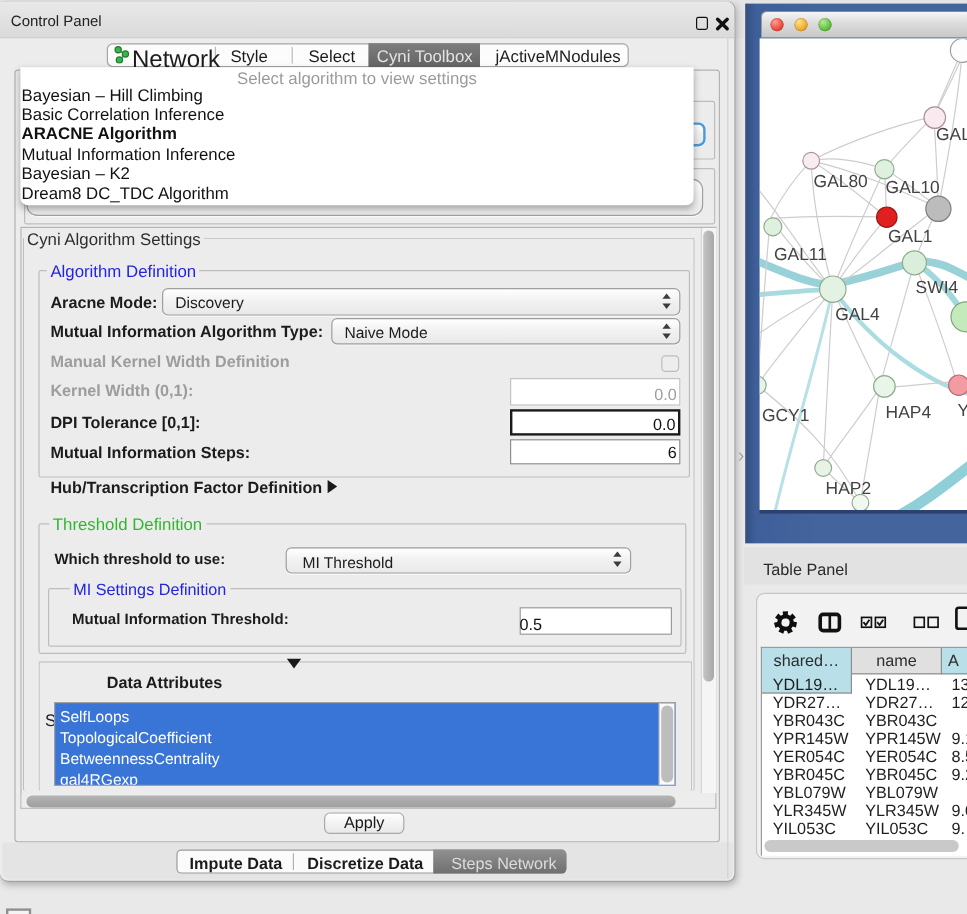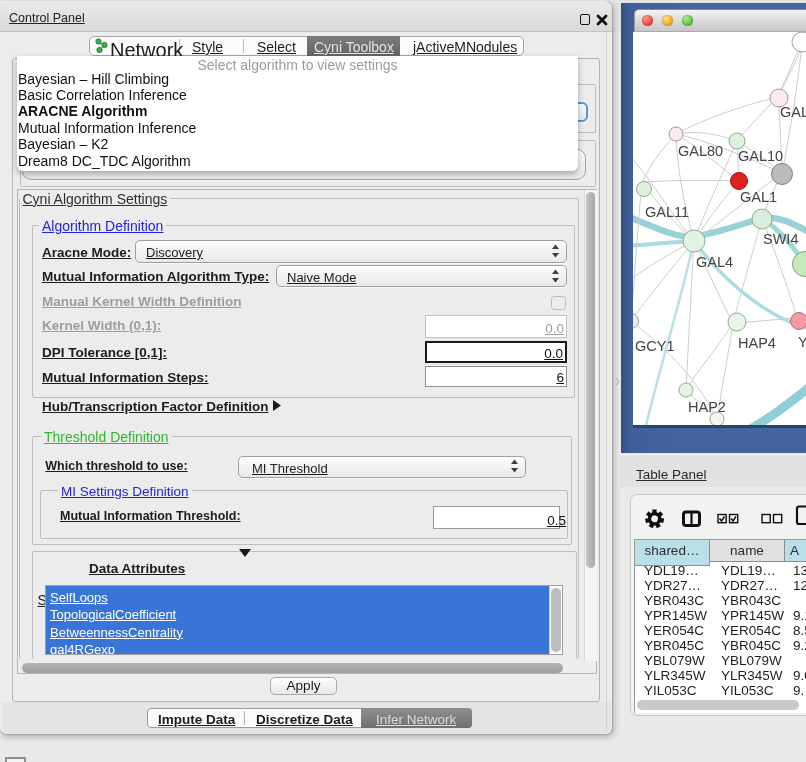--- a/index.html
+++ b/index.html
@@ -1,18 +1,18 @@
 <!DOCTYPE html>
 <html><head><meta charset="utf-8">
 <style>
 html,body{margin:0;padding:0;}
 #root{position:relative;width:806px;height:762px;overflow:hidden;background:#e9e9e9;
  font-family:"Liberation Sans",sans-serif;-webkit-font-smoothing:antialiased;}
 .abs{position:absolute;}
-.lbl{position:absolute;white-space:nowrap;color:#1c1c1c;text-decoration:underline;}
+.lbl{position:absolute;white-space:nowrap;color:#1c1c1c;}
 .b{font-weight:bold;}
 .gray{color:#9d9d9d;}
 .combo{position:absolute;border:1px solid #9f9f9f;border-radius:5px;
  background:linear-gradient(#ffffff,#f2f2f2 45%,#e9e9e9);box-shadow:0 1px 0 rgba(255,255,255,.7);}
 .field{position:absolute;background:#fff;}
 .gline{position:absolute;border:1px solid #bdbdbd;border-radius:2px;}
 .gtitle{position:absolute;background:#ececec;padding:0 3px;white-space:nowrap;}
 </style></head>
 <body>
 <div id="root">
@@ -128,21 +128,21 @@
 <rect x="132" y="20.5" width="8.2" height="8.2"></rect>
 <rect x="143.5" y="20.5" width="8.2" height="8.2"></rect>
 </g>
 <path d="M 89.5,24.5 l 2,2.4 3,-4.4" fill="none" stroke="#111" stroke-width="1.5"></path>
 <path d="M 101,24.5 l 2,2.4 3,-4.4" fill="none" stroke="#111" stroke-width="1.5"></path>
 <path d="M 169,12.5 h 8 l 4,4.5 v 11 a 2,2 0 0 1 -2,2 h -10 a 2,2 0 0 1 -2,-2 v -13.5 a 2,2 0 0 1 2,-2 Z" fill="none" stroke="#111" stroke-width="2.2"></path>
 </svg>
 </div>
 
 <div class="abs" style="left:634px;top:539px;width:172px;height:173px;background:#fff;border-top:1px solid #9a9a9a;border-left:1px solid #9a9a9a;overflow:hidden;">
- <div class="abs" style="left:0;top:0;width:75px;height:26px;background:#b9dfe9;border-right:1px solid #8e8e8e;border-bottom:1px solid #8e8e8e;box-sizing:border-box;text-align:center;font-size:13.5px;color:#2c2c2c;line-height:22px;">shared…</div>
+ <div class="abs" style="left:0;top:0;width:75px;height:38px;background:#b9dfe9;border-right:1px solid #8e8e8e;border-bottom:1px solid #8e8e8e;box-sizing:border-box;text-align:center;font-size:13.5px;color:#2c2c2c;line-height:22px;">shared…</div>
  <div class="abs" style="left:75px;top:0;width:75px;height:22px;background:#e0e0e0;border-right:1px solid #8e8e8e;border-bottom:1px solid #8e8e8e;box-sizing:border-box;text-align:center;font-size:13.5px;color:#2c2c2c;line-height:22px;">name</div>
  <div class="abs" style="left:150px;top:0;width:60px;height:22px;background:#b9dfe9;border-bottom:1px solid #8e8e8e;box-sizing:border-box;text-align:left;padding-left:5px;font-size:13.5px;color:#2c2c2c;line-height:22px;">A</div>
  <div class="abs" style="left:9px;top:23px;font-size:13.5px;color:#1e1e1e;line-height:15px;white-space:pre;">YDL19…
 YDR27…
 YBR043C
 YPR145W
 YER054C
 YBR045C
 YBL079W
 YLR345W
@@ -246,21 +246,21 @@
 
 <div class="lbl b" style="left:0px;top:459px;width:233px;text-align:center;font-size:12.5px;">Which threshold to use:</div>
 <div class="combo" style="left:238px;top:456px;width:286px;height:20px;"></div>
 <div class="lbl" style="left:252px;top:461px;font-size:13px;">MI Threshold</div>
 
 <div class="gline" style="left:40px;top:490px;width:526px;height:47px;"></div>
 <div class="gtitle lbl" style="left:58px;top:483.5px;font-size:13.5px;color:#2323e1;">MI Settings Definition</div>
 
 <div class="lbl b" style="left:60px;top:509px;font-size:12.5px;">Mutual Information Threshold:</div>
 <div class="field" style="left:433px;top:506px;width:127px;height:23px;border:1px solid #999;box-sizing:border-box;"></div>
-<div class="lbl" style="left:433px;top:513px;width:121px;text-align:right;font-size:13.5px;color:#111;padding-left:12px;">0.5</div>
+<div class="lbl" style="left:433px;top:513px;width:121px;text-align:left;font-size:13.5px;color:#111;">0.5</div>
 
 <div class="gline" style="left:32px;top:551px;width:543px;height:107px;border-bottom:none;"></div>
 <div class="gtitle lbl" style="left:34.5px;top:544px;font-size:14px;color:#222;margin-top:48px;">Sources for Network Inference</div>
 <svg class="abs" style="left:238px;top:548px;" width="15" height="10" xmlns="http://www.w3.org/2000/svg">
       <path d="M 1,1 L 13,1 L 7,9 Z" fill="#1a1a1a"></path>
     </svg>
 
 <div class="lbl b" style="left:44px;top:561px;font-size:13.5px;margin-left:45px;">Data Attributes</div>
 <div class="abs" style="left:45px;top:585px;width:518px;height:70px;background:#3875d7;border:1px solid #a0a0a0;box-sizing:border-box;overflow:hidden;">
  <div class="lbl" style="left:4px;top:3px;font-size:13px;color:#fff;line-height:17.4px;white-space:pre;">SelfLoops
@@ -278,21 +278,21 @@
 
 <div class="abs" style="left:270px;top:677px;width:67px;height:18px;background:linear-gradient(#fefefe,#e8e8e8);border:1px solid #a9a9a9;border-radius:5px;box-sizing:border-box;text-align:center;font-size:13.5px;color:#1a1a1a;line-height:16px;">Apply</div>
 
 <div class="abs" style="left:2px;top:702px;width:609px;height:31px;background:#e4e4e4;border-radius:0 0 6px 6px;"></div>
 
 <div class="abs" style="left:147px;top:708px;width:325px;height:20px;background:#fbfbfb;border:1px solid #9c9c9c;border-radius:4px;box-sizing:border-box;"></div>
 <div class="abs" style="left:244px;top:711px;width:1px;height:14px;background:#b2b2b2;"></div>
 <div class="abs" style="left:361px;top:708px;width:111px;height:20px;background:linear-gradient(#909090,#6f6f6f);border-radius:0 4px 4px 0;"></div>
 <div class="lbl b" style="left:158px;top:711.5px;font-size:13.5px;">Impute Data</div>
 <div class="lbl b" style="left:256px;top:711.5px;font-size:13.5px;text-align:right;">Discretize Data</div>
-<div class="lbl" style="left:376px;top:711.5px;font-size:13.5px;color:#dcdcdc;">Infer Network</div>
+<div class="lbl" style="left:376px;top:711.5px;font-size:13.5px;color:#dcdcdc;">Steps Network</div>
 
 <div class="abs" style="left:606px;top:32px;width:1px;height:700px;background:#d2d2d2;"></div>
 
 <div class="abs" style="left:17px;top:56px;width:561px;height:115px;background:#fff;border-radius:0 0 6px 6px;box-shadow:0 3px 6px rgba(0,0,0,.3);"></div>
 <div class="abs" style="left:17px;top:58px;width:561px;height:16px;text-align:center;font-size:14px;color:#9b9b9b;line-height:15px;">Select algorithm to view settings</div>
 <div class="abs" style="left:18px;top:70.5px;font-size:14px;color:#111;line-height:16.4px;white-space:pre;">Bayesian – Hill Climbing
 Basic Correlation Inference
 <b>ARACNE Algorithm</b>
 Mutual Information Inference
 Bayesian – K2

